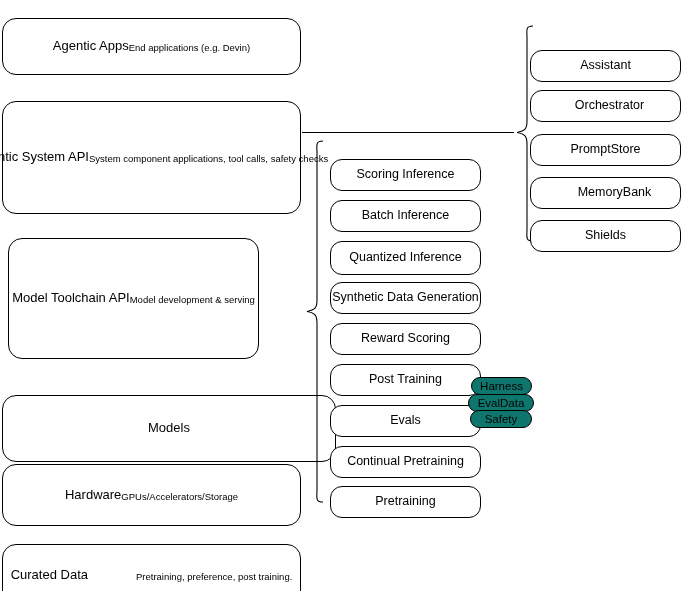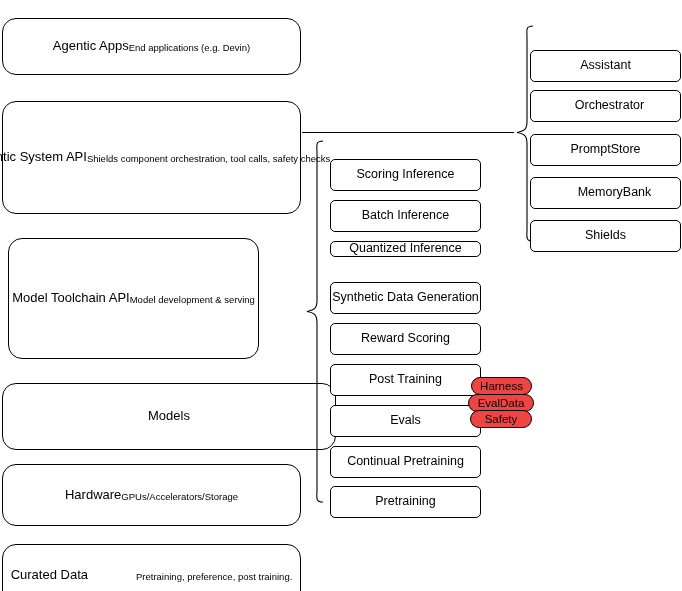--- a/index.html
+++ b/index.html
@@ -40,31 +40,31 @@
     color: #000000;
     margin-top: 3px;
     white-space: nowrap;
   }
   
   .layer {
     border-radius: 14px;
   }
   
   .chip {
-    border-radius: 5px;
+    border-radius: 12px;
   }
   .chip .title {
     font-size: 12.5px;
   }
   
   .pill {
     position: absolute;
     box-sizing: border-box;
     border: 1px solid #000000;
-    background: #ef4444;
+    background: #0f766e;
     border-radius: 999px;
     display: flex;
     align-items: center;
     justify-content: center;
     font-size: 11.5px;
     white-space: nowrap;
     z-index: 5;
   }
   
   .connector-line {
@@ -87,29 +87,29 @@
 
 <div id="canvas">
 
   <div class="node layer" style="left:2px; top:2px; width:299px; height:57px;">
     <div class="title">Agentic Apps</div>
     <div class="subtitle">End applications (e.g. Devin)</div>
   </div>
 
   <div class="node layer" style="left:2px; top:85px; width:299px; height:113px;">
     <div class="title">Agentic System API</div>
-    <div class="subtitle">Shields component orchestration, tool calls, safety checks</div>
+    <div class="subtitle">System component applications, tool calls, safety checks</div>
   </div>
 
   <div class="node layer" style="left:8px; top:222px; width:251px; height:121px;">
     <div class="title">Model Toolchain API</div>
     <div class="subtitle">Model development &amp; serving</div>
   </div>
 
-  <div class="node layer" style="left:2px; top:367px; width:334px; height:67px;">
+  <div class="node layer" style="left:2px; top:379px; width:334px; height:67px;">
     <div class="title">Models</div>
   </div>
 
   <div class="node layer" style="left:2px; top:448px; width:299px; height:62px;">
     <div class="title">Hardware</div>
     <div class="subtitle">GPUs/Accelerators/Storage</div>
   </div>
 
   <div class="node layer" style="left:2px; top:528px; width:299px; height:62px;gap:48px;">
     <div class="title">Curated Data</div>
@@ -122,21 +122,21 @@
     <path d="M20 1 C12 1, 14 6, 14 12 L14 160 C14 168, 12 170, 4 171.5
              C12 173, 14 175, 14 183 L14 350 C14 357, 12 362, 20 362"></path>
   </svg>
 
   <div class="node chip" style="left:330px; top:143px; width:151px; height:32px;">
     <div class="title">Scoring Inference</div>
   </div>
   <div class="node chip" style="left:330px; top:184px; width:151px; height:32px;justify-content:center;">
     <div class="title">Batch Inference</div>
   </div>
-  <div class="node chip" style="left:330px; top:225px; width:151px; height:16px;">
+  <div class="node chip" style="left:330px; top:225px; width:151px; height:34px;">
     <div class="title">Quantized Inference</div>
   </div>
   <div class="node chip" style="left:330px; top:266px; width:151px; height:32px;">
     <div class="title">Synthetic Data Generation</div>
   </div>
   <div class="node chip" style="left:330px; top:307px; width:151px; height:32px;">
     <div class="title">Reward Scoring</div>
   </div>
   <div class="node chip" style="left:330px; top:348px; width:151px; height:32px;">
     <div class="title">Post Training</div>

